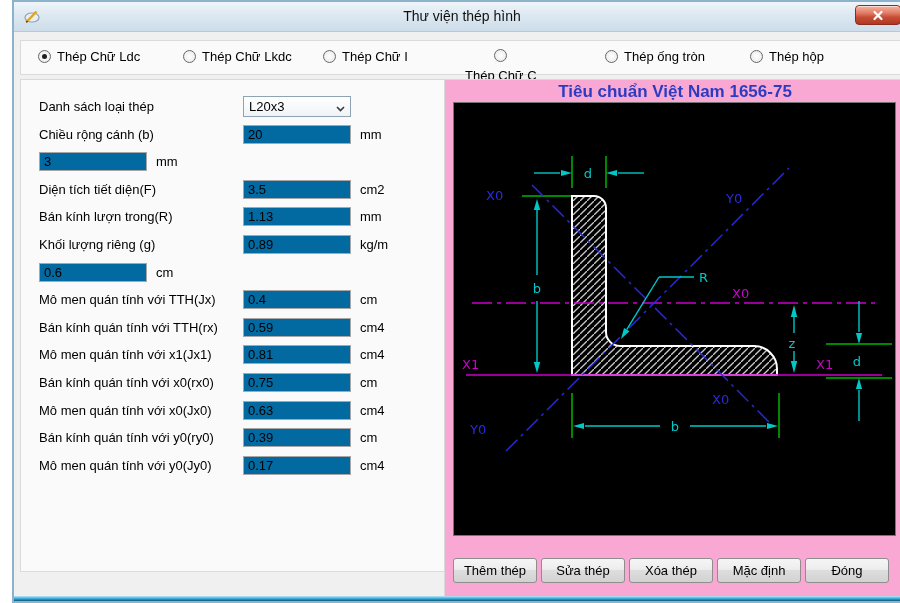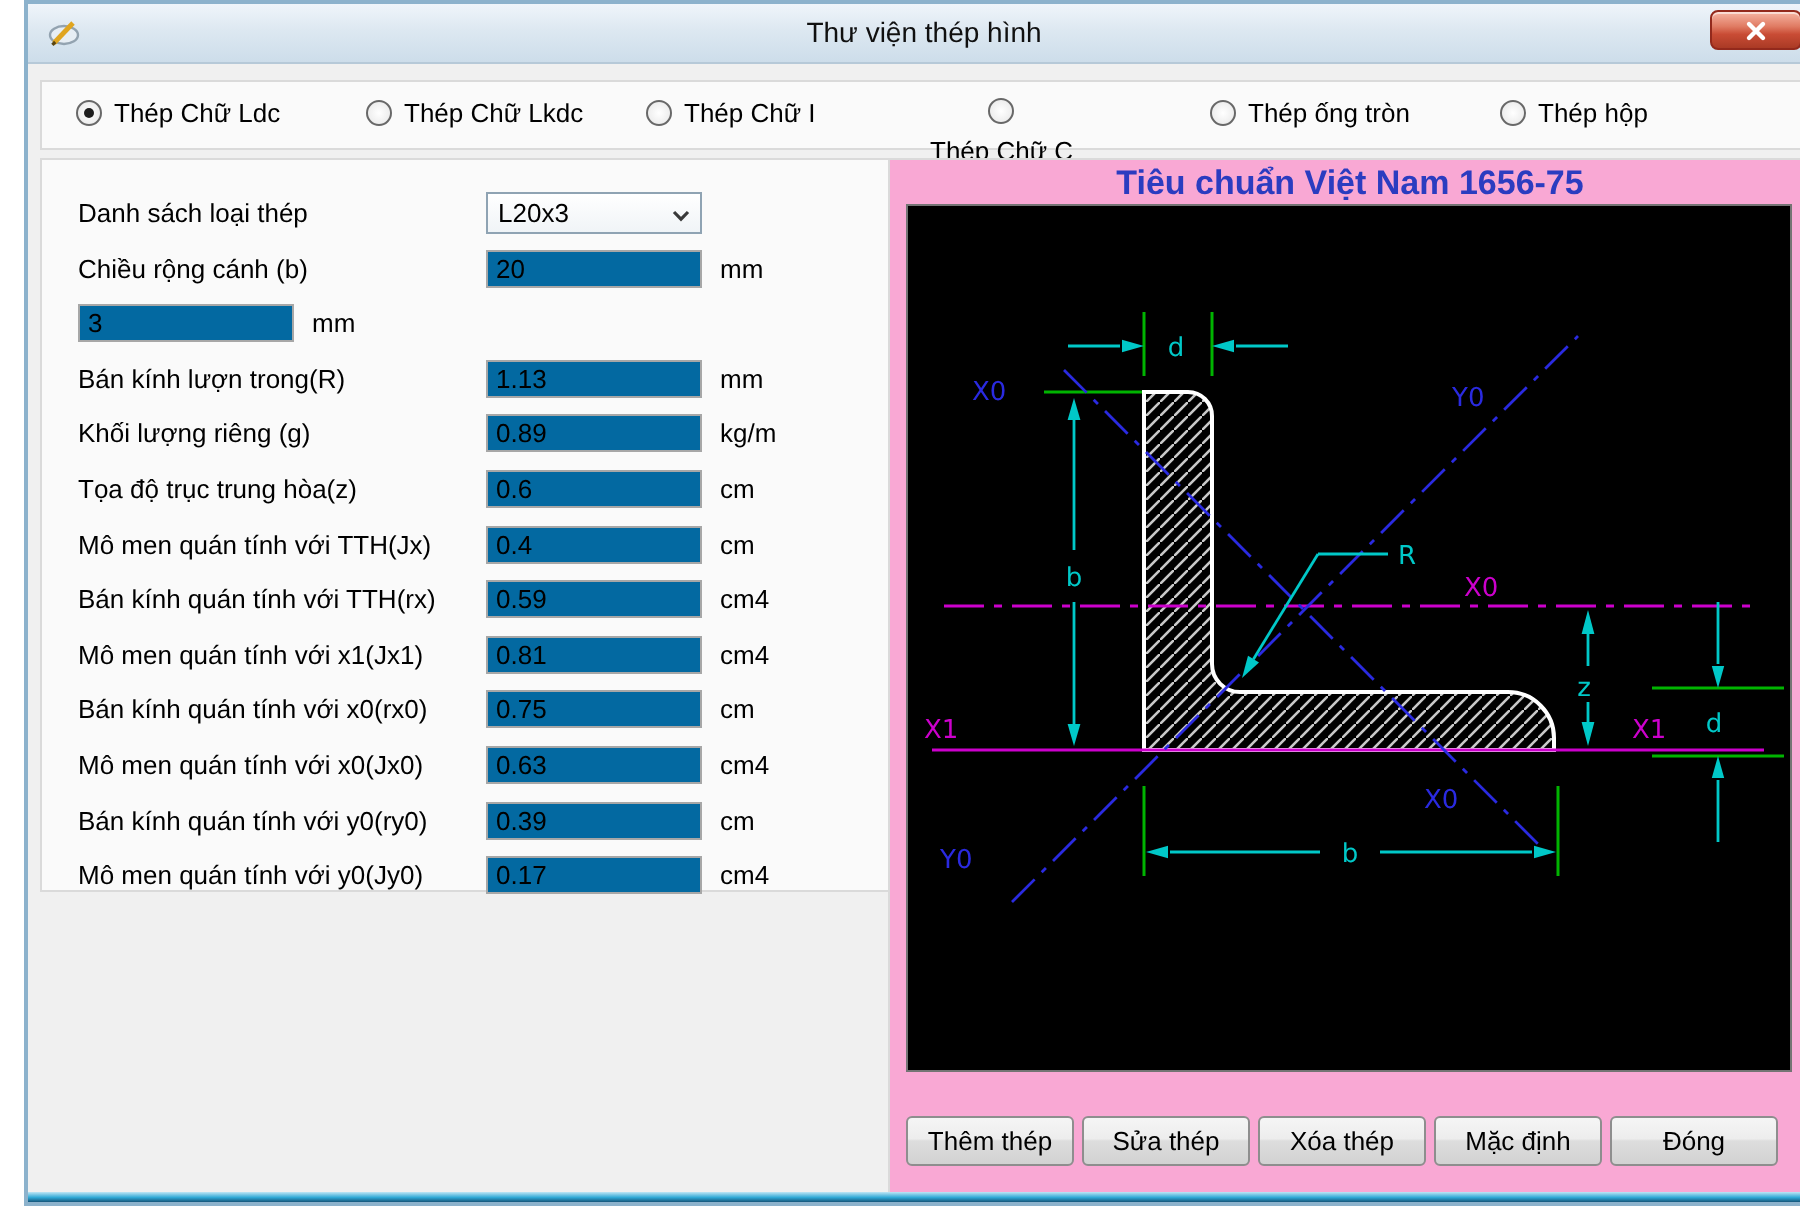--- a/index.html
+++ b/index.html
@@ -17,21 +17,21 @@
                    font-size:14px; color:#101010; }
   .app-icon { position:absolute; left:9px; top:6px; }
   .close-btn { position:absolute; right:9px; top:3px; width:46px; height:20px;
                border:1px solid #93291c; border-radius:4px;
                background:linear-gradient(#f6b5a3, #e07b63 40%, #c94c35 62%, #aa3a25);
                box-shadow:inset 0 1px 0 rgba(255,255,255,.55);
                display:flex; align-items:center; justify-content:center; cursor:pointer; }
 
   .panel { position:absolute; background:#fafafa; border:1px solid #dadada; }
   .radio-panel { left:6px; top:38px; width:886px; height:35px;padding-left:32px; }
-  .form-panel  { left:6px; top:77px; width:425px; height:367px; padding-top:16px; }
+  .form-panel  { left:6px; top:77px; width:425px; height:493px; padding-top:16px; }
   .right-panel { left:430px; top:77px; width:462px; height:555px; background:#f9a8d4; }
 
   .radio-item { position:absolute; top:8px; display:flex; align-items:center; gap:6px; cursor:pointer; }
   .radio-dot { position:relative; width:13px; height:13px; border-radius:50%;
                border:1px solid #686868; background:radial-gradient(#ffffff, #e6e6e6); }
   .radio-item.selected .radio-dot::after { content:""; position:absolute; left:3px; top:3px;
                width:5px; height:5px; border-radius:50%; background:#1d1d1d; }
   .radio-label { font-size:13px; color:#000; white-space:nowrap; }
 
   .form-row { display:flex; align-items:center; height:21px; margin:0 0 6.6px 18px; }
@@ -119,31 +119,35 @@
       <div class="form-row">
         <span class="form-label">Chiều rộng cánh (b)</span>
         <input class="form-input" value="20" style="">
         <span class="unit">mm</span>
       </div>
       <div class="form-row">
         <input class="form-input" value="3" style="">
         <span class="unit">mm</span>
       </div>
       <div class="form-row">
+        <span class="form-label">Diện tích tiết diện(F)</span>
+        <input class="form-input" value="3.5" style="">
+        <span class="unit">cm2</span>
+      </div>
+      <div class="form-row">
         <span class="form-label">Bán kính lượn trong(R)</span>
         <input class="form-input" value="1.13" style="">
         <span class="unit">mm</span>
       </div>
       <div class="form-row">
         <span class="form-label">Khối lượng riêng (g)</span>
         <input class="form-input" value="0.89" style="">
         <span class="unit">kg/m</span>
       </div>
       <div class="form-row">
-        <span class="form-label">Tọa độ trục trung hòa(z)</span>
         <input class="form-input" value="0.6" style="">
         <span class="unit">cm</span>
       </div>
       <div class="form-row">
         <span class="form-label">Mô men quán tính với TTH(Jx)</span>
         <input class="form-input" value="0.4" style="">
         <span class="unit">cm</span>
       </div>
       <div class="form-row">
         <span class="form-label">Bán kính quán tính với TTH(rx)</span>

